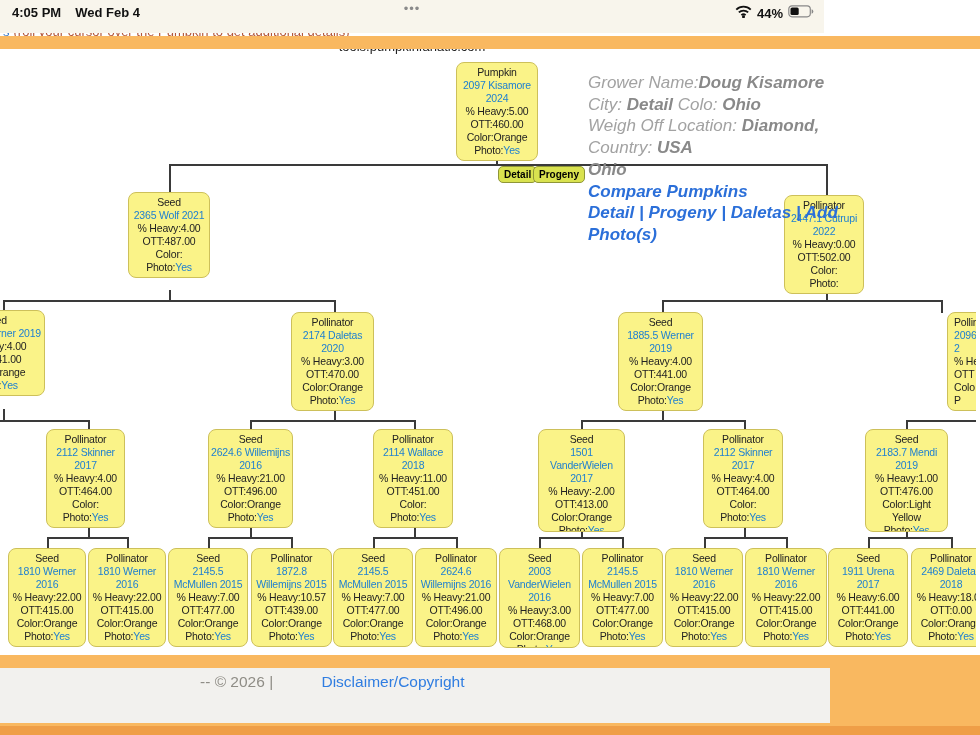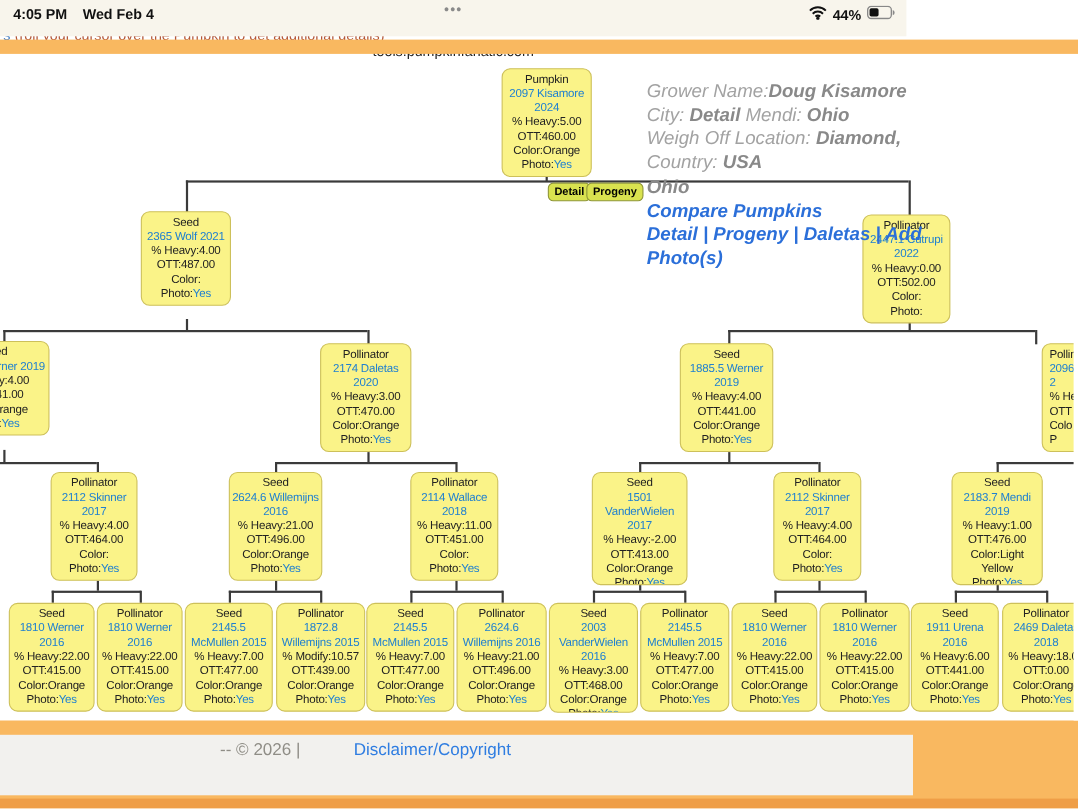--- a/index.html
+++ b/index.html
@@ -67,21 +67,21 @@
   </div>
 </div>
 
 <div class="topnote"><span class="frag">s</span><span>(roll your cursor over the Pumpkin to get additional details)</span></div>
 <div class="band-top"></div>
 <div class="band-bottom"></div>
 <div class="band-bottom-line"></div>
 
 <div class="info">
   <div><span>Grower Name:</span><b>Doug Kisamore</b></div>
-  <div><span>City: </span><b>Detail</b><span> Mendi: </span><b>Ohio</b></div>
+  <div><span>City: </span><b>Detail</b><span> Colo: </span><b>Ohio</b></div>
   <div><span>Weigh Off Location: </span><b>Diamond,</b></div>
   <div><span>Country: </span><b>USA</b></div>
   <div><b>Ohio</b></div>
   <div><span class="ilink">Compare Pumpkins</span></div>
   <div><span class="ilink">Detail | Progeny | Daletas | Add</span></div>
   <div><span class="ilink">Photo(s)</span></div>
 </div>
 
 <div class="hl" style="top:164px;left:169px;width:657px"></div>
 <div class="hl" style="top:300px;left:3px;width:331px"></div>
@@ -261,21 +261,21 @@
   <span class="ct">Seed</span>
   <a class="cn">2145.5 McMullen 2015</a>
   <span class="cs">% Heavy:7.00</span>
   <span class="cs">OTT:477.00</span>
   <span class="cs">Color:Orange</span>
   <span class="cs"><span>Photo:</span><a class="pl">Yes</a></span>
 </div>
 <div class="card" style="left:251px;top:548px;width:81px">
   <span class="ct">Pollinator</span>
   <a class="cn">1872.8 Willemijns 2015</a>
-  <span class="cs">% Modify:10.57</span>
+  <span class="cs">% Heavy:10.57</span>
   <span class="cs">OTT:439.00</span>
   <span class="cs">Color:Orange</span>
   <span class="cs"><span>Photo:</span><a class="pl">Yes</a></span>
 </div>
 <div class="card" style="left:333px;top:548px;width:80px">
   <span class="ct">Seed</span>
   <a class="cn">2145.5 McMullen 2015</a>
   <span class="cs">% Heavy:7.00</span>
   <span class="cs">OTT:477.00</span>
   <span class="cs">Color:Orange</span>
@@ -316,21 +316,21 @@
 <div class="card" style="left:745px;top:548px;width:82px">
   <span class="ct">Pollinator</span>
   <a class="cn">1810 Werner 2016</a>
   <span class="cs">% Heavy:22.00</span>
   <span class="cs">OTT:415.00</span>
   <span class="cs">Color:Orange</span>
   <span class="cs"><span>Photo:</span><a class="pl">Yes</a></span>
 </div>
 <div class="card" style="left:828px;top:548px;width:80px">
   <span class="ct">Seed</span>
-  <a class="cn">1911 Urena 2016</a>
+  <a class="cn">1911 Urena 2017</a>
   <span class="cs">% Heavy:6.00</span>
   <span class="cs">OTT:441.00</span>
   <span class="cs">Color:Orange</span>
   <span class="cs"><span>Photo:</span><a class="pl">Yes</a></span>
 </div>
 <div class="card" style="left:911px;top:548px;width:80px">
   <span class="ct">Pollinator</span>
   <a class="cn">2469 Daletas 2018</a>
   <span class="cs">% Heavy:18.03</span>
   <span class="cs">OTT:0.00</span>

